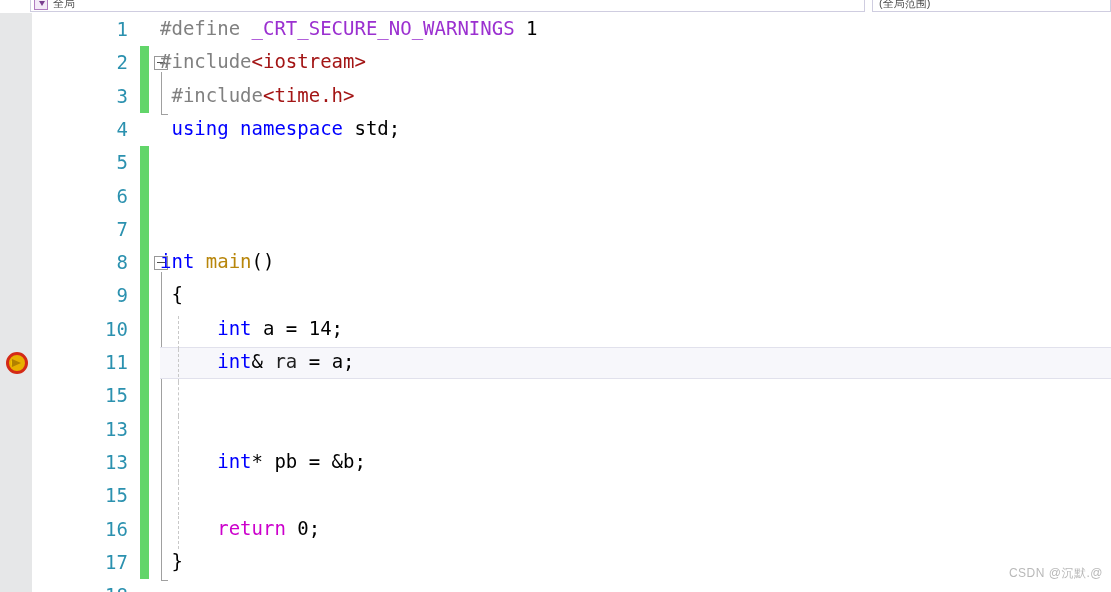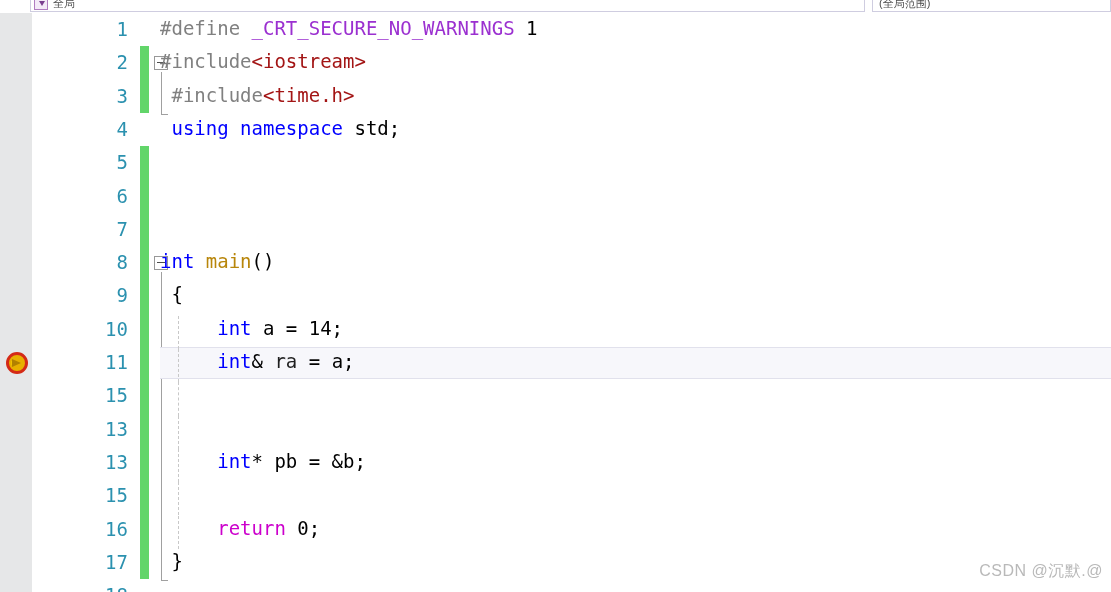--- a/index.html
+++ b/index.html
@@ -206,21 +206,21 @@
   .t-plain    { color: #000000; }
   .t-ret      { color: #c0c; }
   .t-var      { color: #1f1f1f; text-align: center; }
 
   
   .watermark {
     position: absolute;
     right: 8px;
     bottom: 10px;
     font-family: "Liberation Sans", sans-serif;
-    font-size: 16px;
+    font-size: 12px;
     color: #b9b9b9;
     letter-spacing: 0.5px;
     white-space: nowrap;
   }
 </style>
 </head>
 <body>
 
 <div class="topbar">
   <div class="topbar-combo combo-left">

